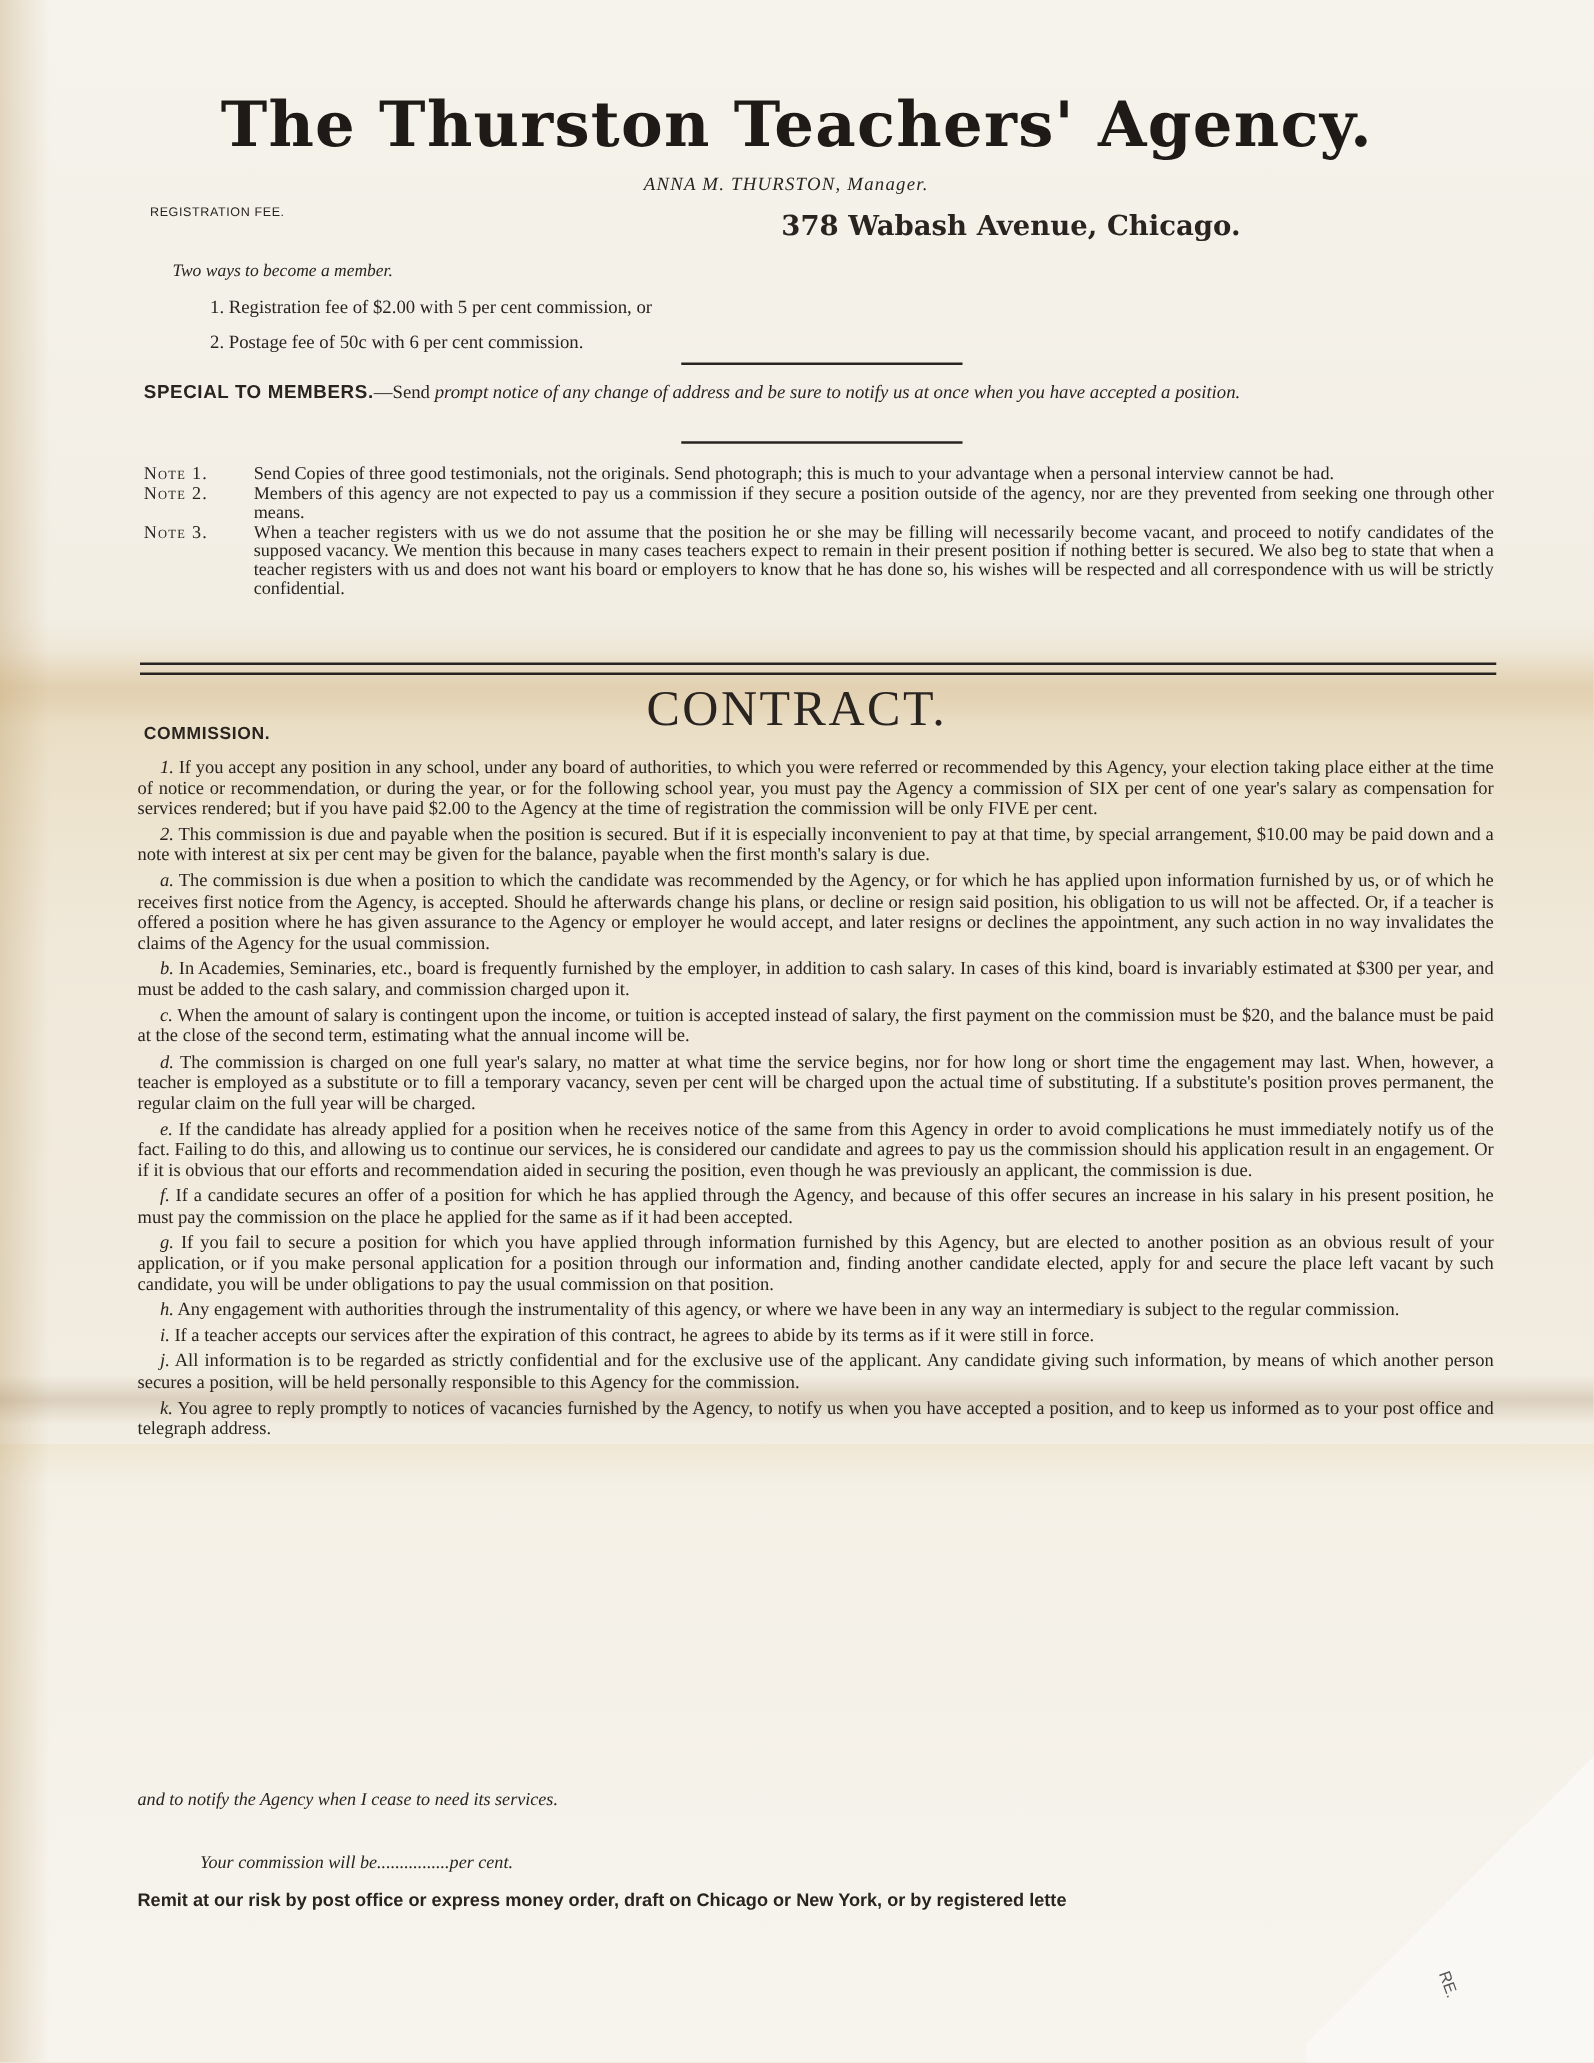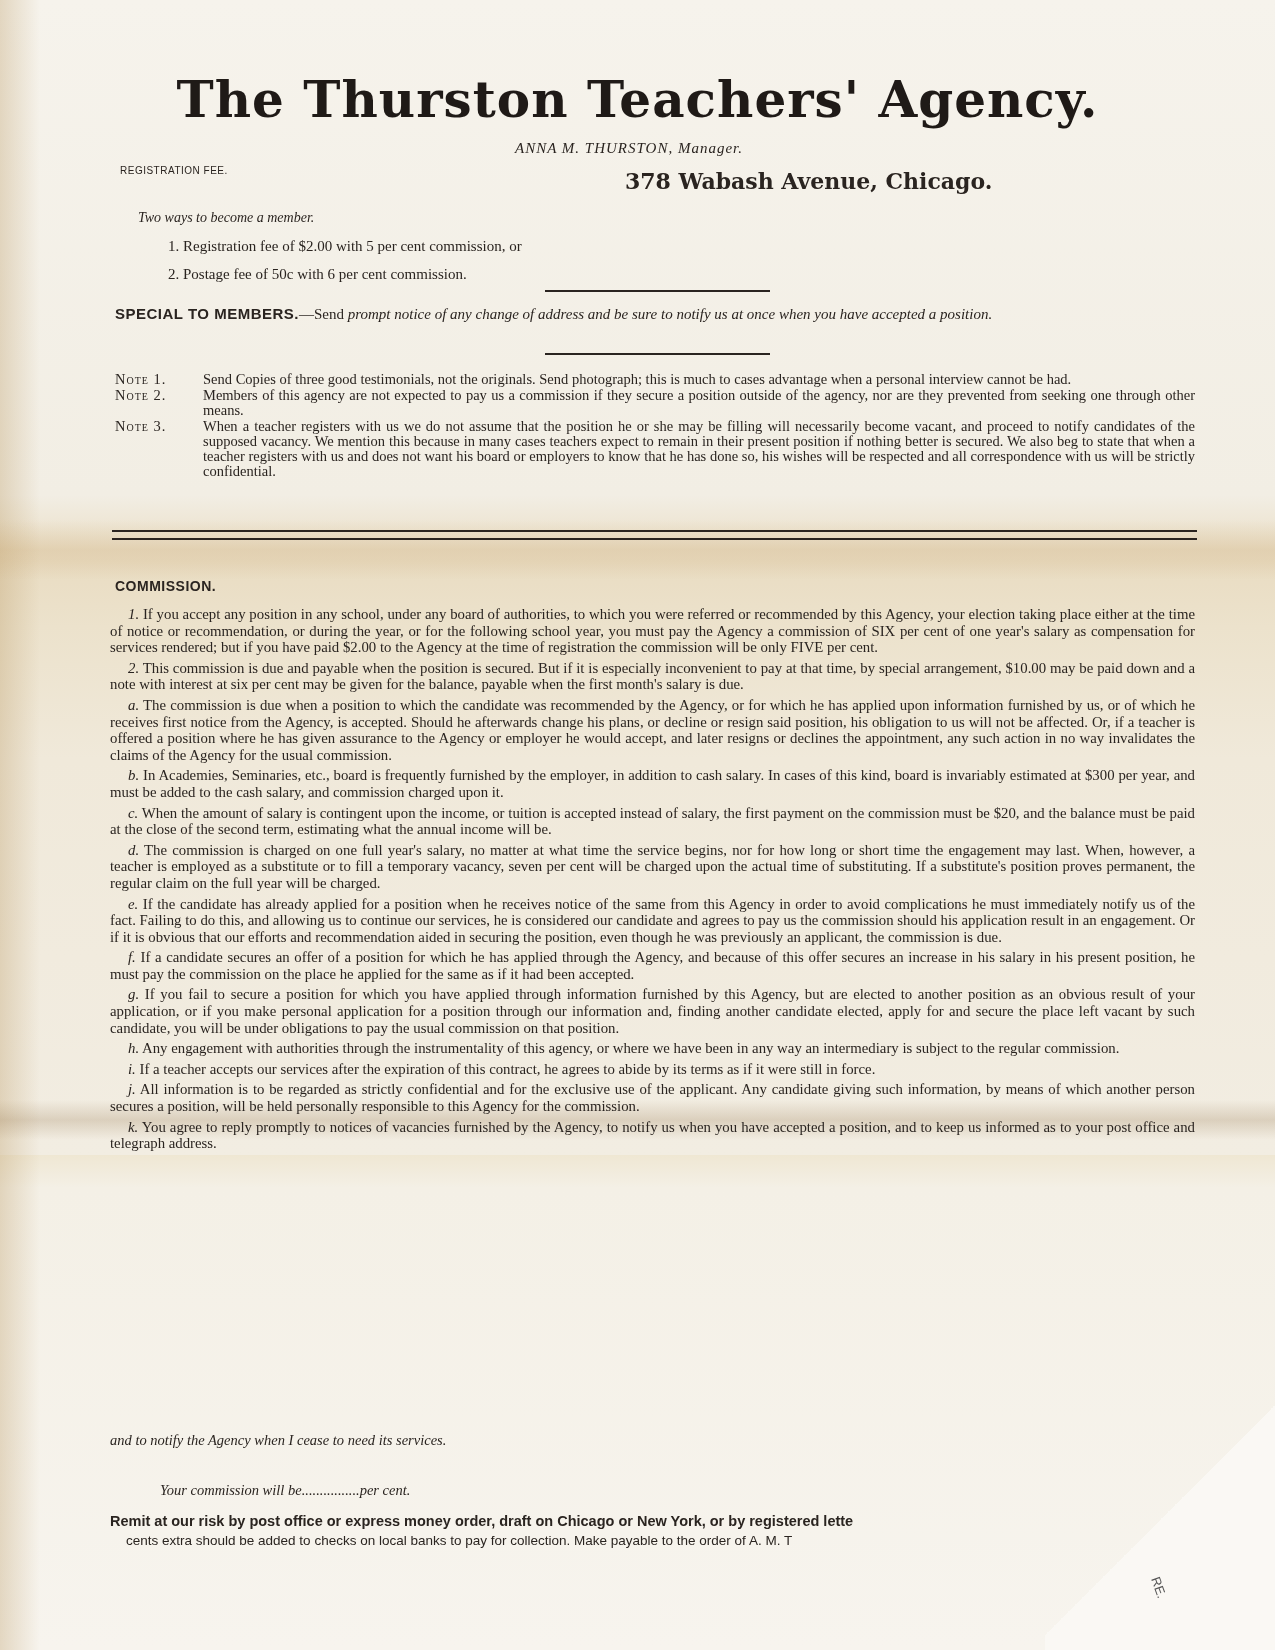--- a/index.html
+++ b/index.html
@@ -77,33 +77,34 @@
   <div class="rule-short" style="top:290px"></div>
 
   <div class="special">
     <span class="lbl">SPECIAL TO MEMBERS.</span><span>—Send </span><span class="it">prompt notice of any change of address and be sure to notify us at once when you have accepted a position.</span>
   </div>
   <div class="rule-short" style="top:353px"></div>
 
   <div class="notes">
     <div class="note">
       <span class="nlabel">Note 1.</span>
-      <span>Send Copies of three good testimonials, not the originals. Send photograph; this is much to cases advantage when a personal interview cannot be had.</span>
+      <span>Send Copies of three good testimonials, not the originals. Send photograph; this is much to your advantage when a personal interview cannot be had.</span>
     </div>
     <div class="note">
       <span class="nlabel">Note 2.</span>
       <span>Members of this agency are not expected to pay us a commission if they secure a position outside of the agency, nor are they prevented from seeking one through other means.</span>
     </div>
     <div class="note">
       <span class="nlabel">Note 3.</span>
       <span>When a teacher registers with us we do not assume that the position he or she may be filling will necessarily become vacant, and proceed to notify candidates of the supposed vacancy. We mention this because in many cases teachers expect to remain in their present position if nothing better is secured. We also beg to state that when a teacher registers with us and does not want his board or employers to know that he has done so, his wishes will be respected and all correspondence with us will be strictly confidential.</span>
     </div>
   </div>
 
   <div class="double-rule"></div>
+  <div class="contract">CONTRACT.</div>
   <div class="commission-hdr">COMMISSION.</div>
 
   <div class="clauses">
     <p class="clause"><span class="mk">1.</span> <span>If you accept any position in any school, under any board of authorities, to which you were referred or recommended by this Agency, your election taking place either at the time of notice or recommendation, or during the year, or for the following school year, you must pay the Agency a commission of SIX per cent of one year's salary as compensation for services rendered; but if you have paid $2.00 to the Agency at the time of registration the commission will be only FIVE per cent.</span></p>
     <p class="clause"><span class="mk">2.</span> <span>This commission is due and payable when the position is secured. But if it is especially inconvenient to pay at that time, by special arrangement, $10.00 may be paid down and a note with interest at six per cent may be given for the balance, payable when the first month's salary is due.</span></p>
     <p class="clause"><span class="mk">a.</span> <span>The commission is due when a position to which the candidate was recommended by the Agency, or for which he has applied upon information furnished by us, or of which he receives first notice from the Agency, is accepted. Should he afterwards change his plans, or decline or resign said position, his obligation to us will not be affected. Or, if a teacher is offered a position where he has given assurance to the Agency or employer he would accept, and later resigns or declines the appointment, any such action in no way invalidates the claims of the Agency for the usual commission.</span></p>
     <p class="clause"><span class="mk">b.</span> <span>In Academies, Seminaries, etc., board is frequently furnished by the employer, in addition to cash salary. In cases of this kind, board is invariably estimated at $300 per year, and must be added to the cash salary, and commission charged upon it.</span></p>
     <p class="clause"><span class="mk">c.</span> <span>When the amount of salary is contingent upon the income, or tuition is accepted instead of salary, the first payment on the commission must be $20, and the balance must be paid at the close of the second term, estimating what the annual income will be.</span></p>
     <p class="clause"><span class="mk">d.</span> <span>The commission is charged on one full year's salary, no matter at what time the service begins, nor for how long or short time the engagement may last. When, however, a teacher is employed as a substitute or to fill a temporary vacancy, seven per cent will be charged upon the actual time of substituting. If a substitute's position proves permanent, the regular claim on the full year will be charged.</span></p>
     <p class="clause"><span class="mk">e.</span> <span>If the candidate has already applied for a position when he receives notice of the same from this Agency in order to avoid complications he must immediately notify us of the fact. Failing to do this, and allowing us to continue our services, he is considered our candidate and agrees to pay us the commission should his application result in an engagement. Or if it is obvious that our efforts and recommendation aided in securing the position, even though he was previously an applicant, the commission is due.</span></p>
@@ -115,17 +116,16 @@
     <p class="clause"><span class="mk">k.</span> <span>You agree to reply promptly to notices of vacancies furnished by the Agency, to notify us when you have accepted a position, and to keep us informed as to your post office and telegraph address.</span></p>
   </div>
 
   <div class="closing">
     <div>and to notify the Agency when I cease to need its services.</div>
   </div>
   <div class="rate-line">Your commission will be................per cent.</div>
 
   <div class="remit">
     <div>Remit at our risk by post office or express money order, draft on Chicago or New York, or by registered lette</div>
-    <div class="l2">cents extra should be added to checks on local banks to pay for collection.  Make payable to the order of A. M. T</div>
   </div>
 
   <div class="stamp">RE.</div>
 </div>
 
 </body></html>

